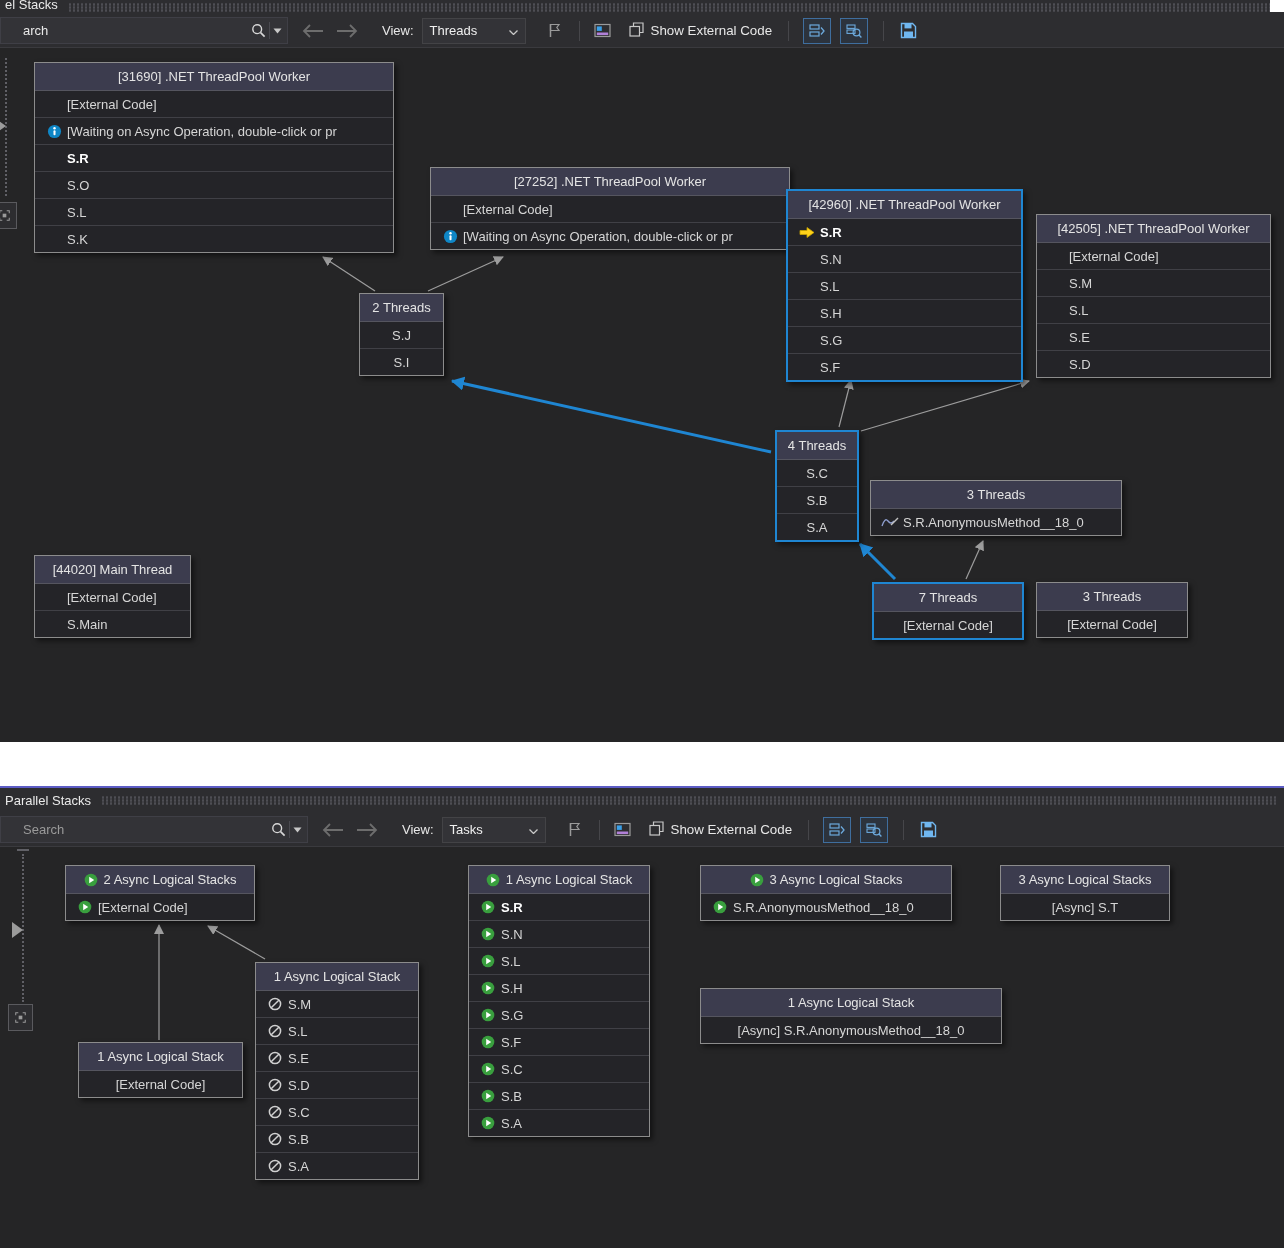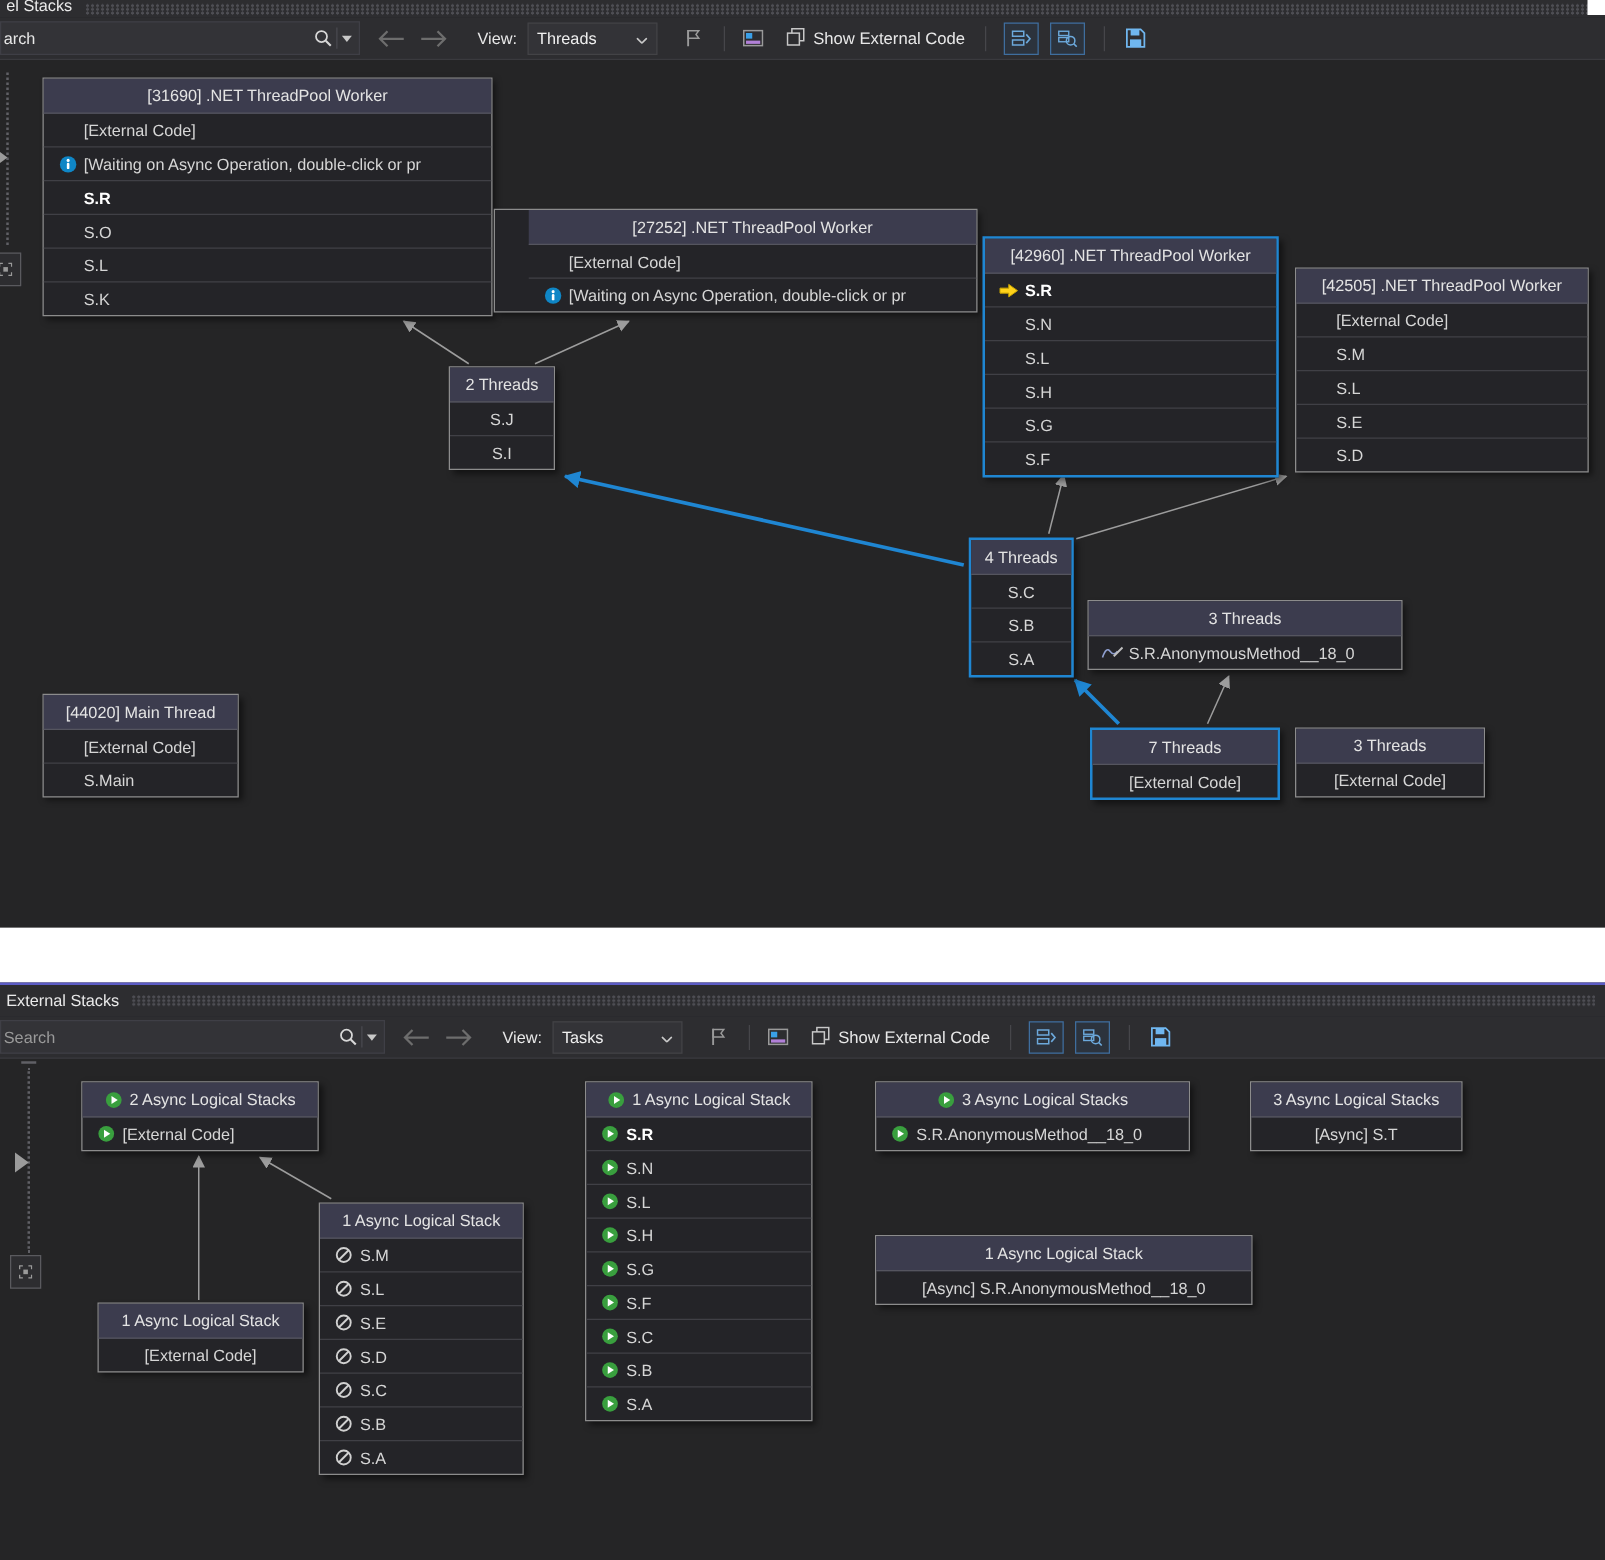--- a/index.html
+++ b/index.html
@@ -21,21 +21,21 @@
   #win-bottom .titlebar{height:25px;}
   .grip{flex:1;height:9px;background-image:radial-gradient(circle,#4e4e54 1px,transparent 1.4px);
         background-size:4px 3px;}
 
   .toolbar{display:flex;align-items:center;height:33px;background:#2d2d30;font-size:13px;
            color:#e8e8e8;border-bottom:1px solid #3a3a3e;}
   .searchbox{display:flex;align-items:center;background:#333337;border:1px solid #3f3f46;height:25px;}
   #win-top .searchbox{width:286px;}
   #win-bottom .searchbox{width:306px;}
   .searchbox input{flex:1;min-width:0;background:transparent;border:none;outline:none;color:#e8e8e8;
-                   font-size:13px;padding:0 2px;font-family:"Liberation Sans",sans-serif;}
+                   font-size:13px;padding:0 22px;font-family:"Liberation Sans",sans-serif;}
   .searchbox input::placeholder{color:#9a9a9a;}
   .sb-sep{width:1px;height:17px;background:#4a4a50;margin:0 3px;}
   .icon-btn{display:inline-flex;align-items:center;justify-content:center;background:none;border:none;
             padding:0;cursor:pointer;color:#e8e8e8;}
   .dropdown{display:inline-flex;align-items:center;justify-content:space-between;background:#333337;
             border:1px solid #434346;height:24px;width:88px;padding:0 7px;color:#f0f0f0;}
   .sep-v{width:1px;height:20px;background:#46464a;}
   .boxed{width:28px;height:26px;border:1px solid #3f6e9e;background:rgba(40,90,140,.14);}
   .ext-label{margin-left:7px;white-space:nowrap;}
 
@@ -115,21 +115,21 @@
         </div>
         <div class="node-row">
           <span class="gutter"></span>
           <span class="row-label">S.L</span>
         </div>
         <div class="node-row">
           <span class="gutter"></span>
           <span class="row-label">S.K</span>
         </div>
       </div>
-      <div class="graph-node left-layout" style="left: 395px; top: 167px; width: 358px; padding-left: 27px;">
+      <div class="graph-node left-layout" style="left: 430px; top: 167px; width: 358px;">
         <div class="node-header">
           <span>[27252] .NET ThreadPool Worker</span>
         </div>
         <div class="node-row">
           <span class="gutter"></span>
           <span class="row-label">[External Code]</span>
         </div>
         <div class="node-row">
           <span class="gutter">
             <span class="row-icon">
@@ -656,21 +656,21 @@
   </div>
   <button class="fit-btn" style="left:8px;top:216px;">
     <svg width="15" height="15" viewBox="0 0 15 15">
         <path d="M1 4.5 V1 H4.5 M10.5 1 H14 V4.5 M14 10.5 V14 H10.5 M4.5 14 H1 V10.5" fill="none" stroke="#9a9a9a" stroke-width="1.4"></path>
         <rect x="5" y="5" width="5" height="5" fill="#9a9a9a"></rect>
       </svg>
   </button>
 
   <div class="chrome">
     <div class="titlebar">
-      <span class="t-text">External Stacks</span>
+      <span class="t-text">Parallel Stacks</span>
       <div class="grip"></div>
     </div>
     <div class="toolbar">
       <div class="searchbox">
         <input placeholder="Search" style="">
         <span class="icon-btn">
             <svg width="15" height="15" viewBox="0 0 15 15">
               <circle cx="6.2" cy="6.2" r="4.4" fill="none" stroke="#d8d8d8" stroke-width="1.4"></circle>
               <line x1="9.6" y1="9.6" x2="13.6" y2="13.6" stroke="#d8d8d8" stroke-width="1.7"></line>
             </svg>

